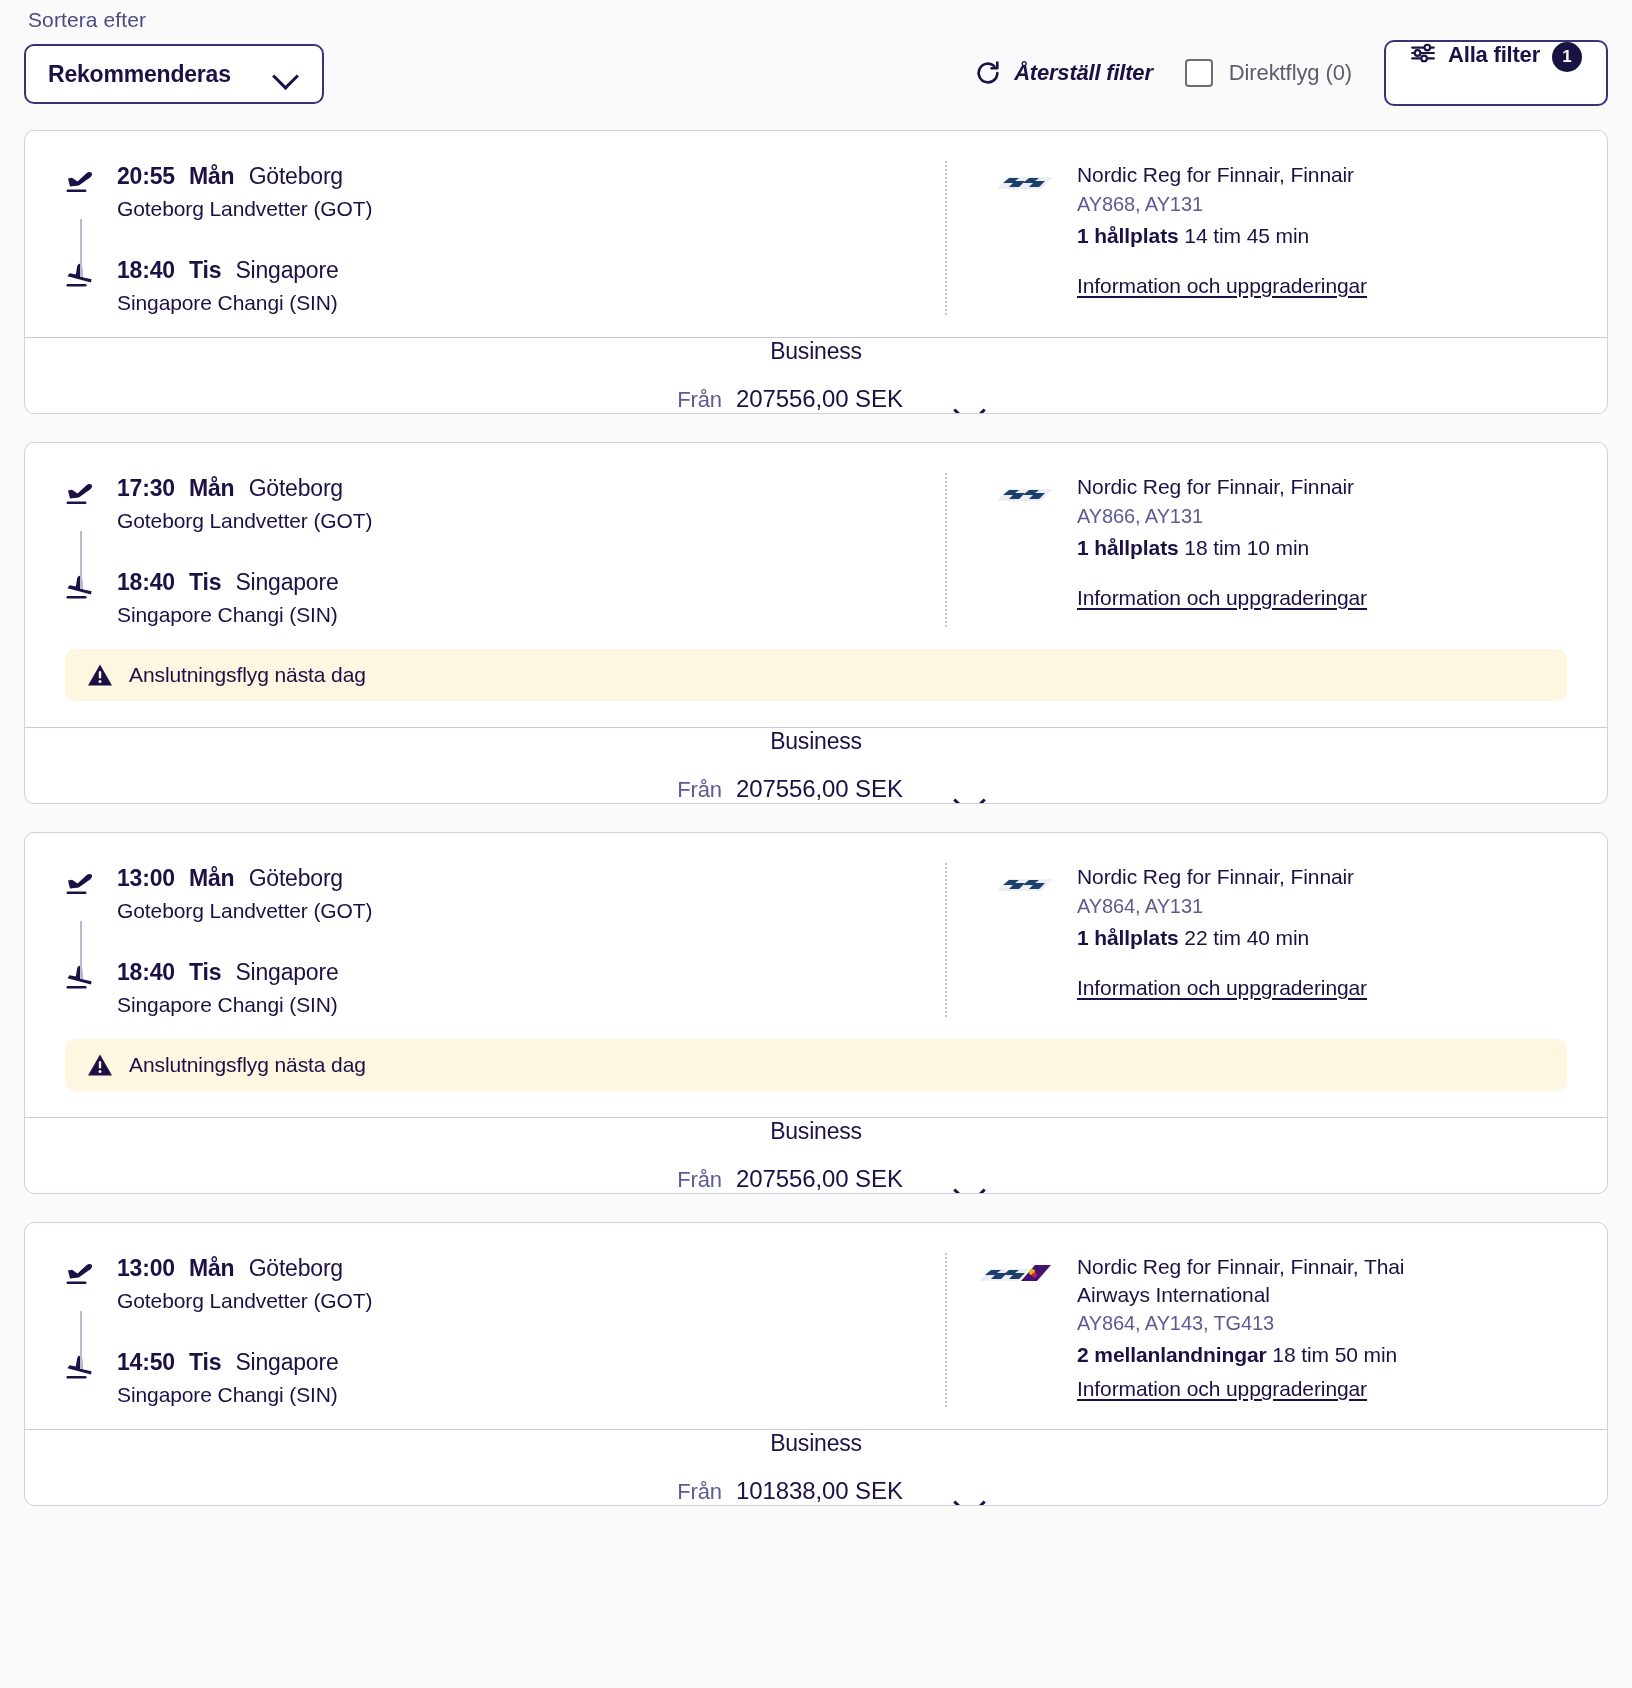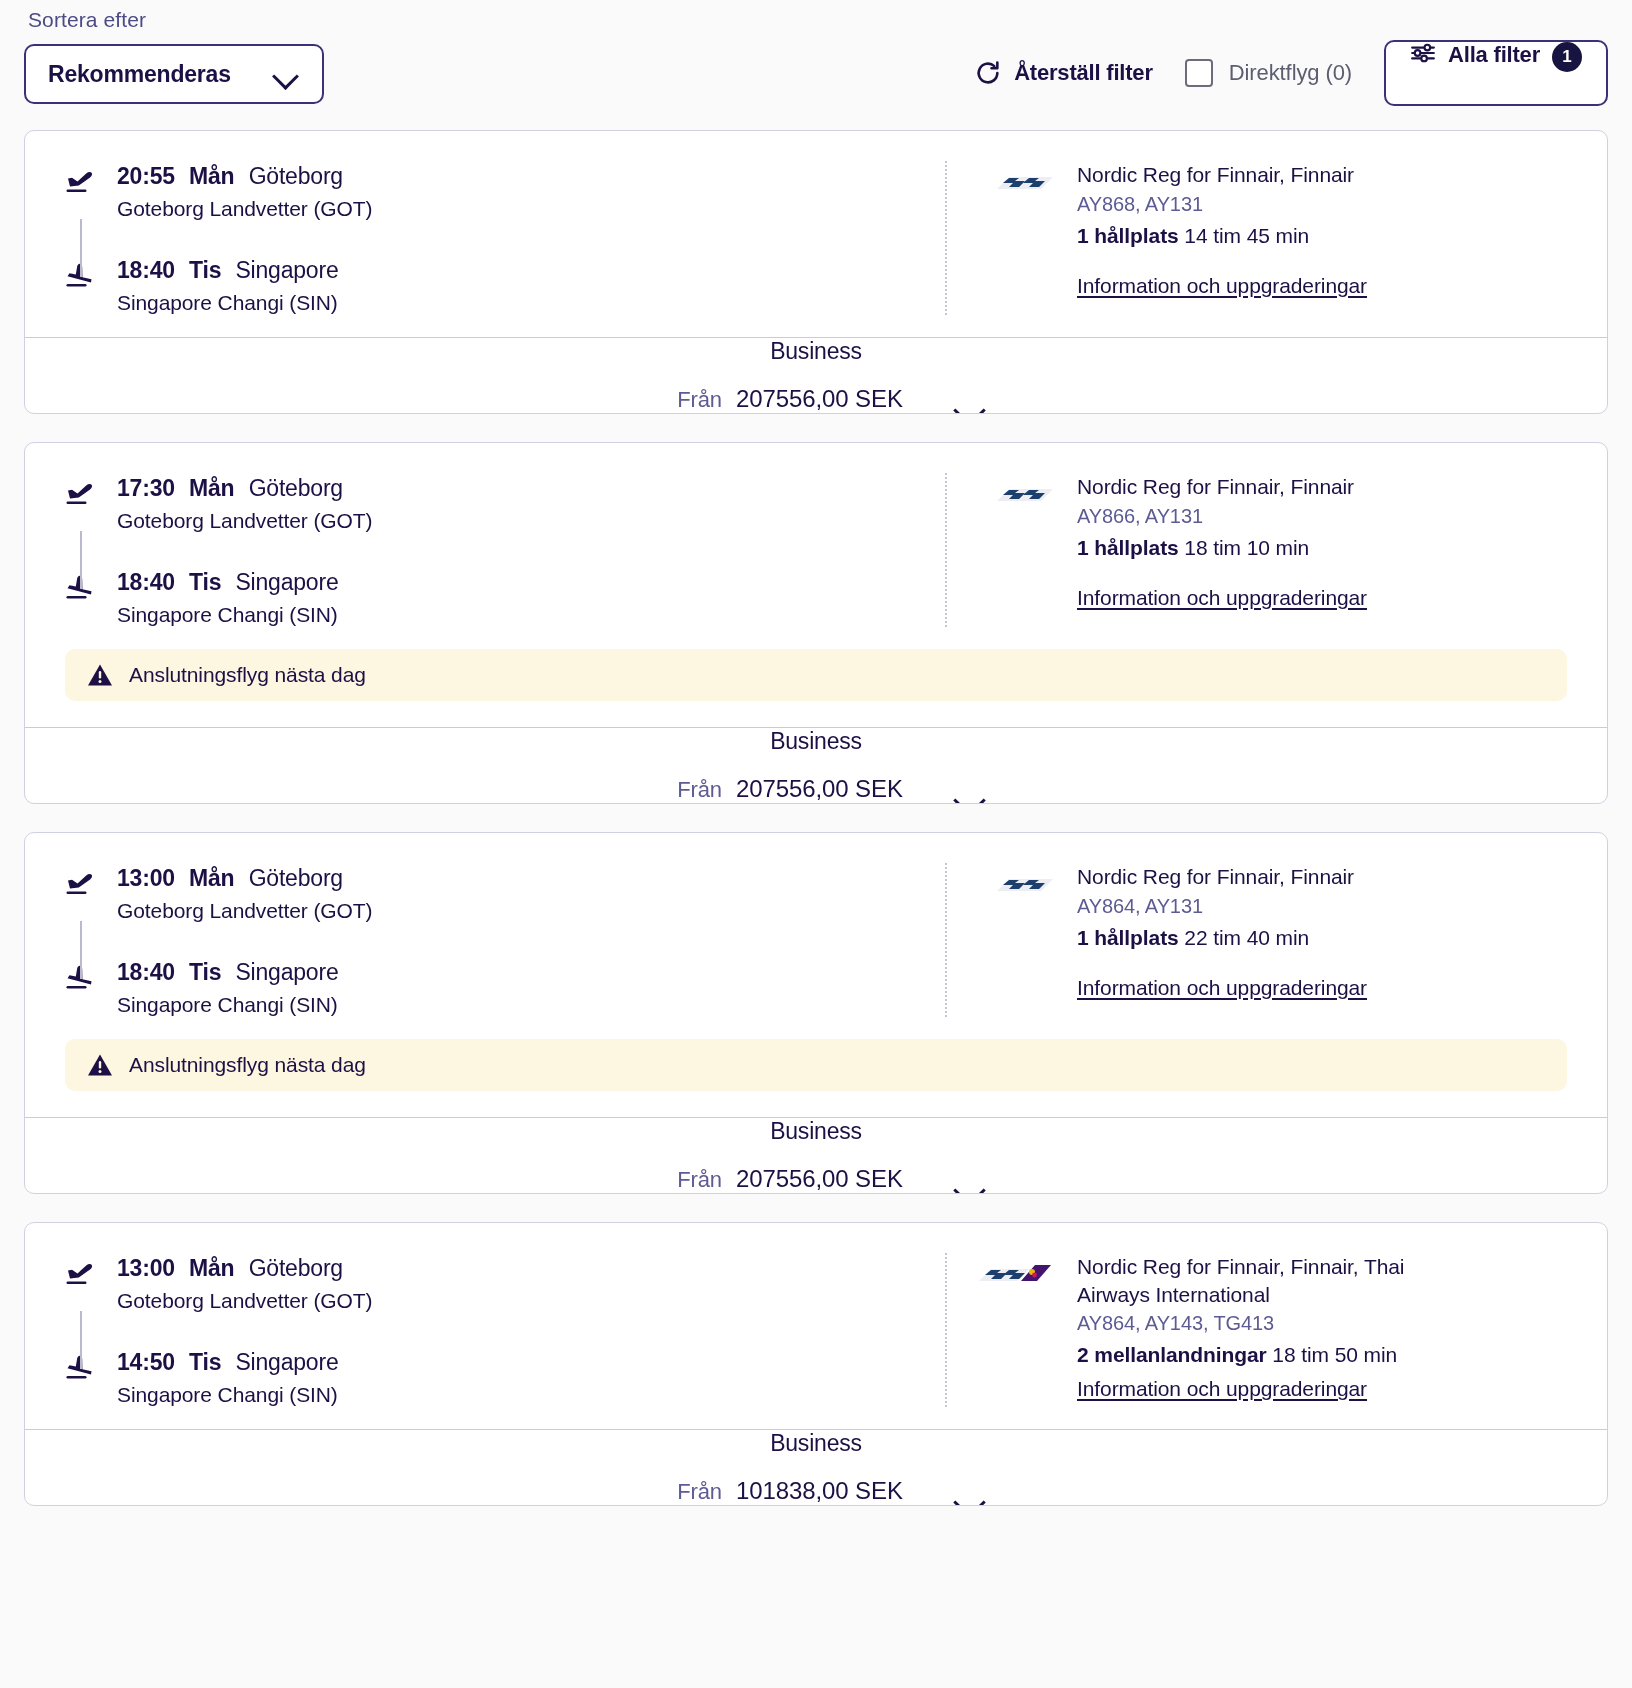--- a/index.html
+++ b/index.html
@@ -27,21 +27,21 @@
   .chev::before {
     content: ""; position: absolute; left: 2px; top: 0;
     width: 16px; height: 16px;
     border-right: 3px solid #1c1045; border-bottom: 3px solid #1c1045;
     transform: rotate(45deg);
   }
   .toolbar-right {
     position: absolute; right: 0; top: 40px;
     display: flex; align-items: center; gap: 32px;
   }
-  .reset-filter { display: flex; align-items: center; gap: 12px; cursor: pointer; }
+  .reset-filter { display: flex; align-items: center; gap: 12px; cursor: pointer; font-style: italic; }
   .reset-icon { width: 28px; height: 28px; display:block; }
   .reset-filter .txt { font-size: 22px; font-weight: 700; color: #1c1045; letter-spacing: -.2px; }
   .direct-flight { display: flex; align-items: center; gap: 16px; cursor: pointer; }
   .cbox { width: 28px; height: 28px; border: 2px solid #6c6c7a; border-radius: 4px; background: #fff; }
   .direct-flight .txt { font-size: 22px; color: #5d5d70; letter-spacing: -.1px; }
   .all-filters {
     display: flex; align-items: flex-start; gap: 12px;
     border: 2px solid #3a3277; border-radius: 10px; background: #fff;
     height: 66px; padding: 0 24px; cursor: pointer;
   }

